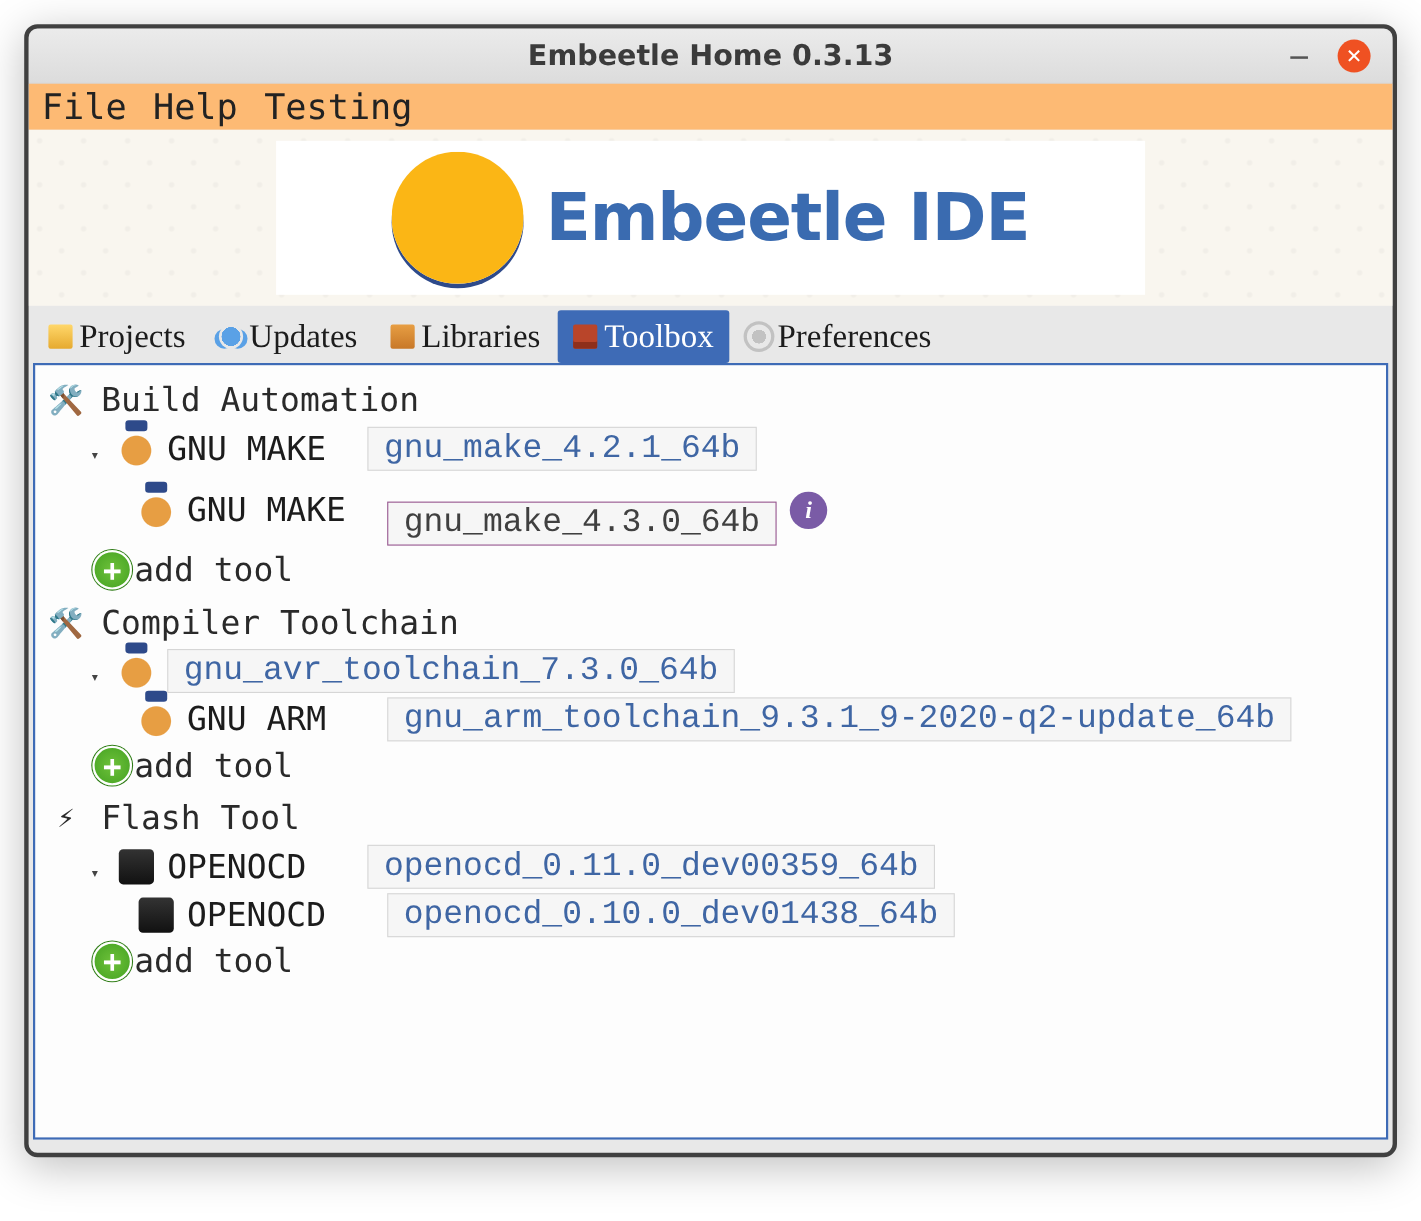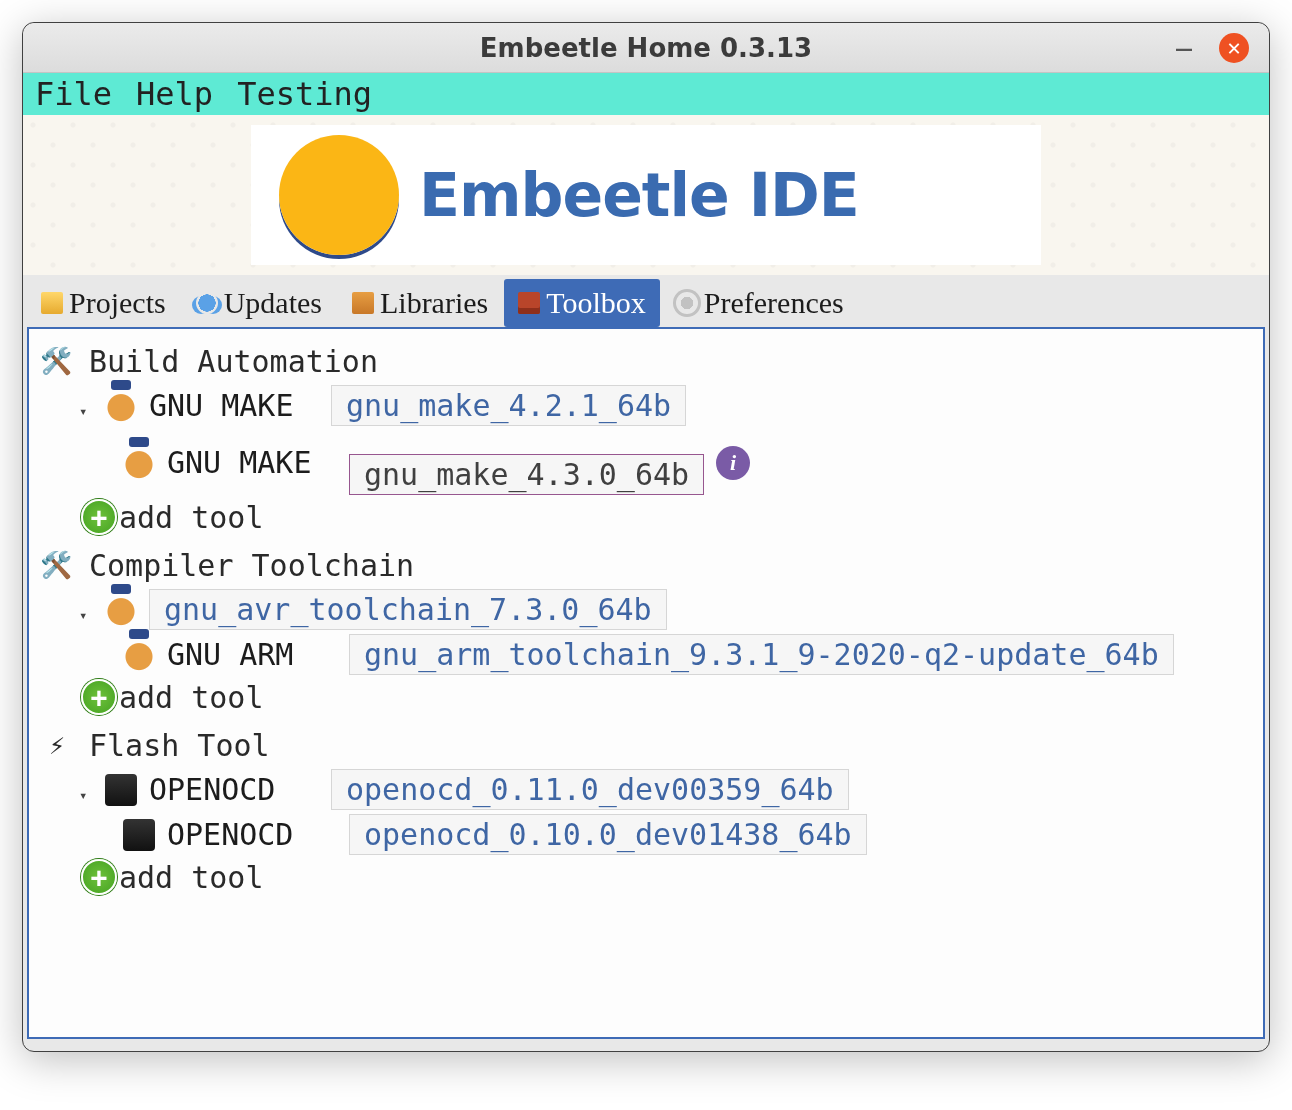--- a/index.html
+++ b/index.html
@@ -9,21 +9,21 @@
     background:#fff;
     font-family:"DejaVu Sans","Ubuntu",sans-serif;
     overflow:hidden;
   }
 
   
   .window {
     position:absolute; left:22px; top:22px;
     width:1248px; height:1030px;
     background:#e8e8e8;
-    border:1px solid #404040;
+    border:4px solid #404040;
     border-radius:12px;
     box-shadow:0 8px 40px rgba(0,0,0,.25);
     overflow:hidden;
   }
   .titlebar {
     height:50px;
     background:linear-gradient(#ebebeb,#dcdcdc);
     border-bottom:1px solid #c4c4c4;
     display:flex; align-items:center; justify-content:center;
     position:relative;
@@ -38,42 +38,42 @@
     cursor:pointer;
   }
   .titlebar .min  { right:70px; background:transparent; }
   .titlebar .close{ right:20px; background:#ef5122; color:#fff; }
 
   
   .menubar {
     height:42px;
     padding:0 12px;
     display:flex; align-items:center; gap:24px;
-    background:#5eead4;
+    background:#fdba74;
   }
   .menubar span {
     font-family:"DejaVu Sans Mono","Courier New",monospace;
     font-size:32px; color:#222;
     cursor:pointer;
   }
 
   
   .banner {
     height:160px;
     background:#f9f6ef;
     background-image:
       radial-gradient(circle at 10px 10px, rgba(0,0,0,.03) 2px, transparent 3px),
       radial-gradient(circle at 30px 30px, rgba(0,0,0,.03) 2px, transparent 3px);
     background-size:40px 40px;
     display:flex; align-items:center; justify-content:center;
   }
   .banner-card {
     width:790px; height:140px; background:#fff;
     display:flex; align-items:center;
-    padding:0 28px; gap:20px;
+    padding:0 28px; gap:20px;justify-content:center;
   }
   .banner-logo {
     width:120px; height:120px;
     background:
       radial-gradient(circle at 50% 55%,#fbb615 0 44px,transparent 45px),
       radial-gradient(circle at 46% 38%,#fff 0 8px,transparent 9px),
       radial-gradient(circle at 60% 38%,#fff 0 8px,transparent 9px),
       radial-gradient(circle at 46% 38%,#000 0 4px,transparent 5px),
       radial-gradient(circle at 60% 38%,#000 0 4px,transparent 5px),
       linear-gradient(#fbb615,#fbb615);
@@ -162,20 +162,21 @@
   }
   .tool-icon.chip::before { display:none; }
   .tool-name { min-width:170px; color:#1c1c1c; }
   .ver-box {
     padding:2px 14px;
     border:1px solid #d6d6d6;
     background:#f6f6f6;
     color:#3f66a4;
     cursor:pointer;
     white-space:nowrap;
+    font-family:Liberation Mono, monospace;
   }
   .ver-box.selected {
     border:1px solid #97568f;
     color:#404040;
     margin-top:24px;
   }
   .info-badge {
     width:34px; height:34px; border-radius:50%;
     background:#7a5ba6;
     display:flex; align-items:center; justify-content:center;

